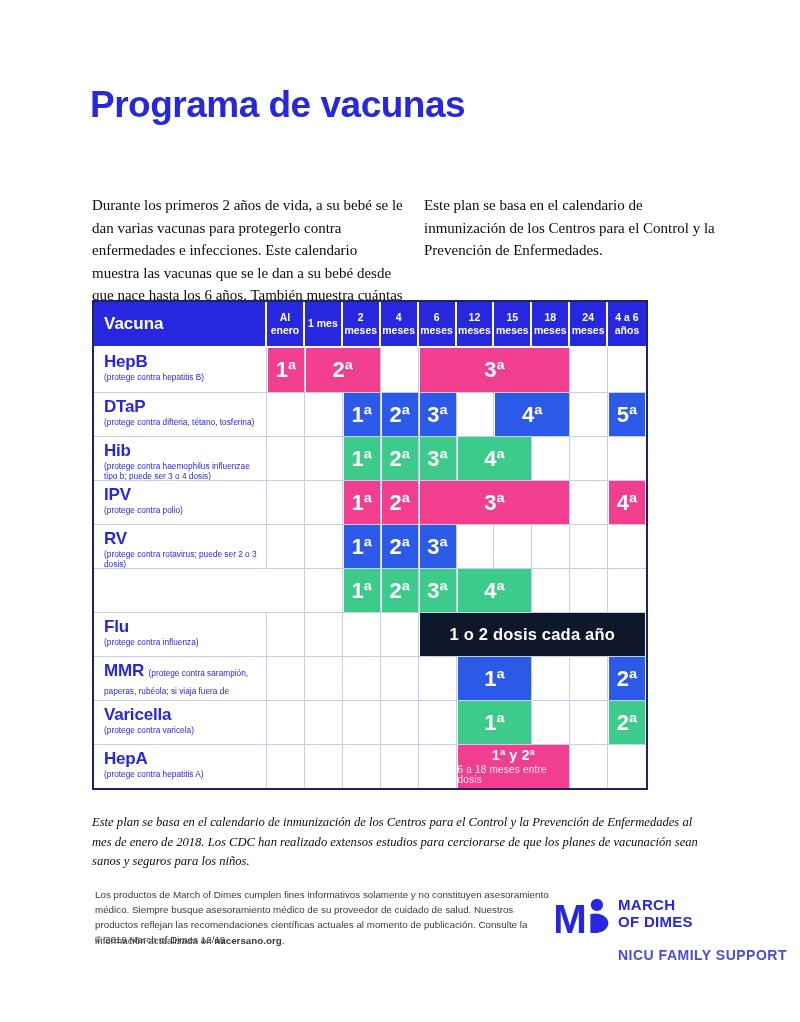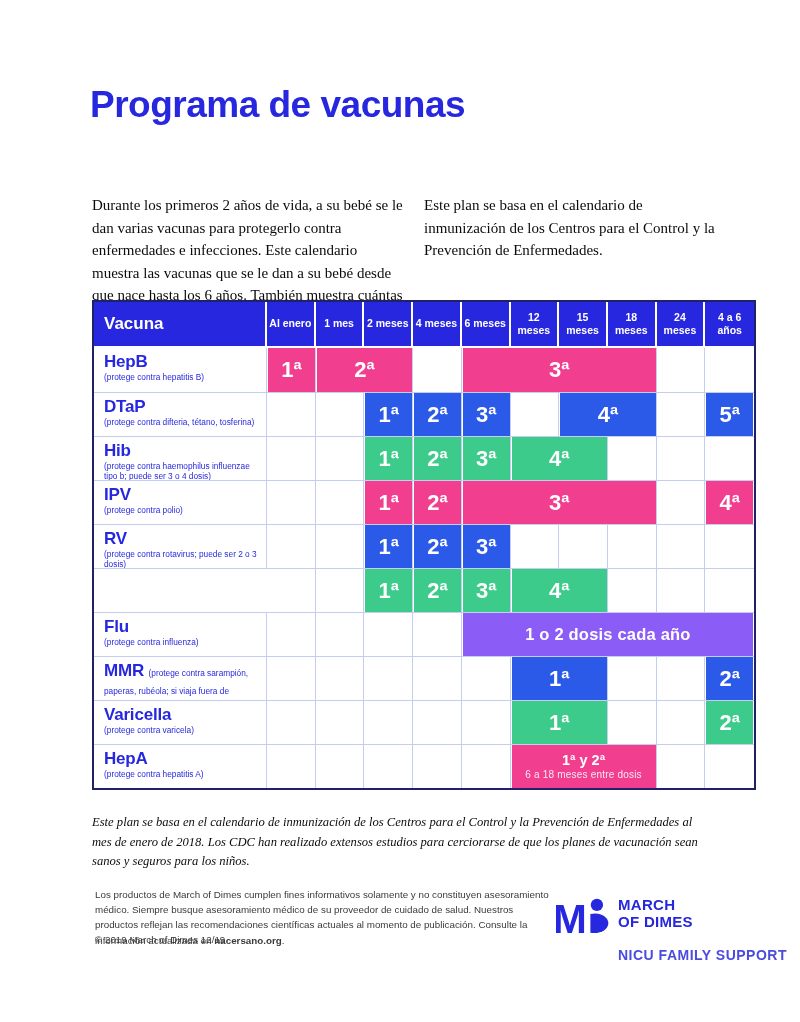--- a/index.html
+++ b/index.html
@@ -22,21 +22,21 @@
   }
   .intro-left,.intro-right{
     position:absolute;top:150px;
     font-family:"Liberation Serif",serif;
     font-size:15px;line-height:1.5;color:#0b0b0b;margin-top:44px;
   }
   .intro-left{left:92px;width:312px;}
   .intro-right{left:424px;width:292px;}
 
   .vax-table{
-    position:absolute;left:92px;top:300px;width:664px;
+    position:absolute;left:92px;top:300px;width:556px;
     border:2px solid var(--table-border);
     background:#ffffff;
   }
   .thead{
     display:grid;grid-template-columns:173px repeat(10,1fr);
     height:46px;background:#ffffff;
   }
   .thead .cell{
     background:var(--brand-blue);color:#ffffff;
     display:flex;align-items:center;justify-content:center;text-align:center;
@@ -65,21 +65,21 @@
   .label-inline .vname,.label-inline .vnote{display:inline;}
   .age-slot{grid-row:1;border-right:1px solid var(--grid);background:#ffffff;}
   .age-slot.last{border-right:none;}
   .dose-bar{
     grid-row:1;z-index:2;margin:0 1px;
     display:flex;flex-direction:column;align-items:center;justify-content:center;
     color:#ffffff;font-weight:800;font-size:22px;line-height:1;
   }
   .dose-bar .sub{font-size:10px;font-weight:400;color:rgba(255,255,255,0.88);margin-top:3px;letter-spacing:0.2px;}
   .dose-bar.wide{font-size:16.5px;letter-spacing:0.2px;}
-  .dose-bar.duo{font-size:14.5px;text-align:center;}
+  .dose-bar.duo{font-size:14.5px;}
 
   .footnote{
     position:absolute;left:92px;top:813px;width:618px;
     font-family:"Liberation Serif",serif;font-style:italic;
     font-size:12.6px;line-height:1.55;color:#0b0b0b;
   }
 
   .disclaimer{
     position:absolute;left:95px;top:887px;width:460px;
     font-size:9.8px;line-height:1.55;color:#3a3a3a;
@@ -287,21 +287,21 @@
         <div class="age-slot" style="grid-column: 2;"></div>
         <div class="age-slot" style="grid-column: 3;"></div>
         <div class="age-slot" style="grid-column: 4;"></div>
         <div class="age-slot" style="grid-column: 5;"></div>
         <div class="age-slot" style="grid-column: 6;"></div>
         <div class="age-slot" style="grid-column: 7;"></div>
         <div class="age-slot" style="grid-column: 8;"></div>
         <div class="age-slot" style="grid-column: 9;"></div>
         <div class="age-slot" style="grid-column: 10;"></div>
         <div class="age-slot last" style="grid-column: 11;"></div>
-        <div class="dose-bar wide" style="grid-column: 6 / 12; background: #8b5cf6;">
+        <div class="dose-bar wide" style="grid-column: 6 / 12; background: #0f172a;">
           <span>1 o 2 dosis cada año</span>
         </div>
       </div>
       <div class="trow">
         <div class="label-cell label-inline"><span class="vname">MMR </span><span class="vnote">(protege contra sarampión, paperas, rubéola; si viaja fuera de EE.UU., su bebé puede recibir su 1ª dosis a los 6 meses)</span></div>
         <div class="age-slot" style="grid-column: 2;"></div>
         <div class="age-slot" style="grid-column: 3;"></div>
         <div class="age-slot" style="grid-column: 4;"></div>
         <div class="age-slot" style="grid-column: 5;"></div>
         <div class="age-slot" style="grid-column: 6;"></div>

